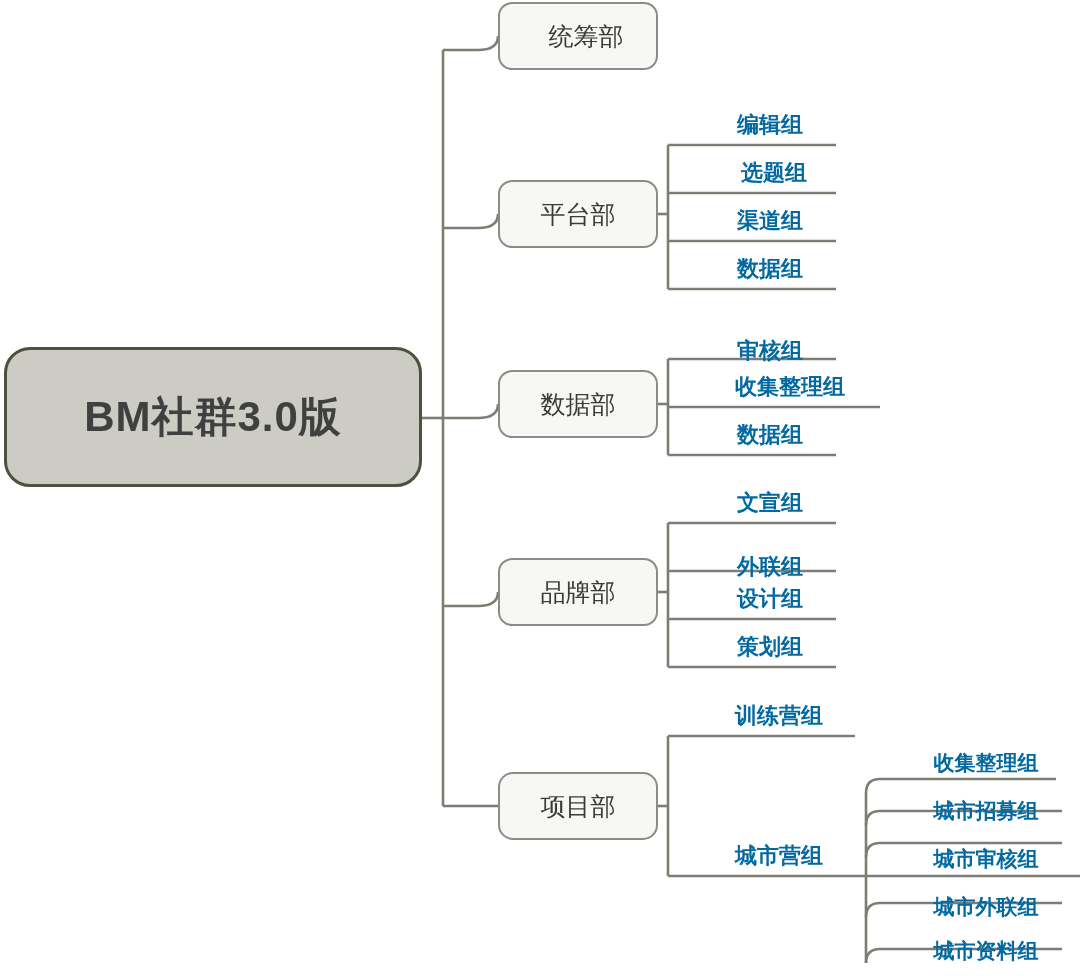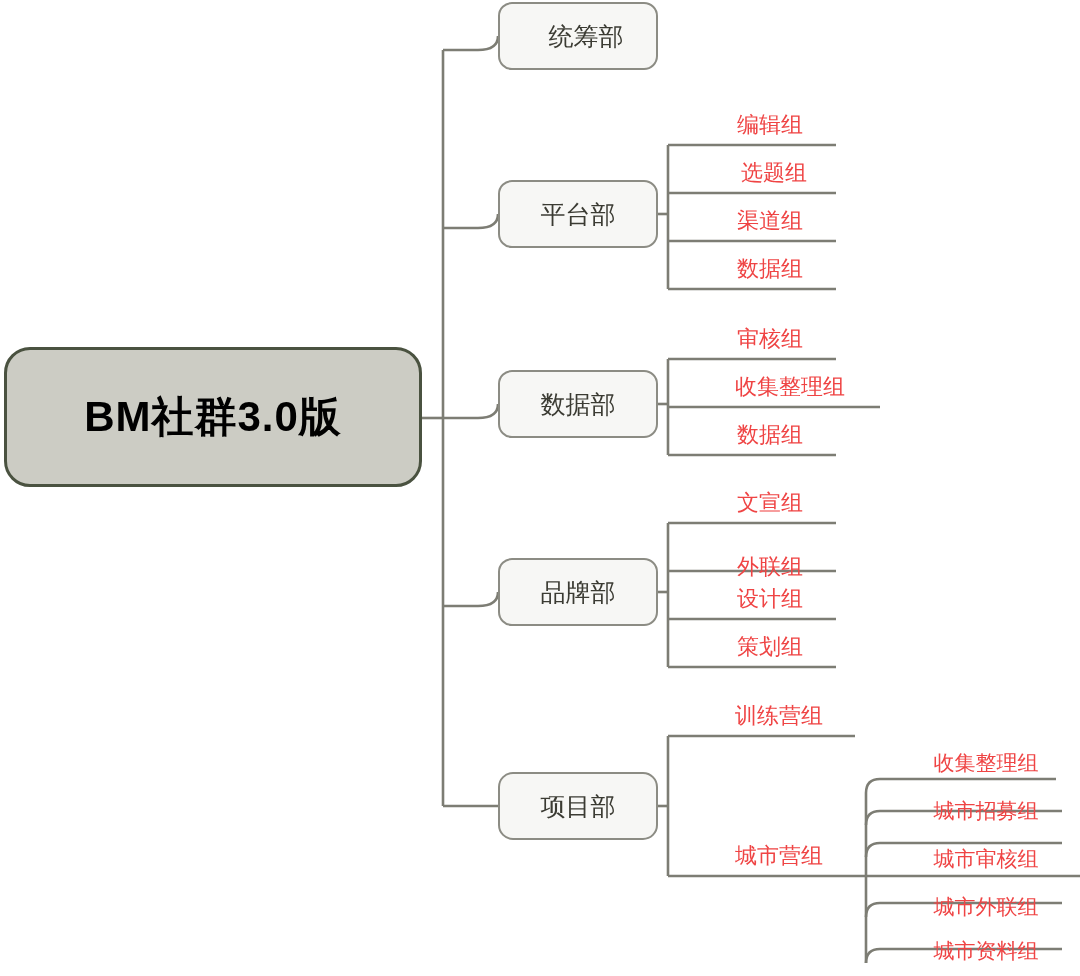--- a/index.html
+++ b/index.html
@@ -43,39 +43,39 @@
     left: 4px;
     top: 347px;
     width: 418px;
     height: 140px;
     background: #ccccc4;
     border: 3px solid #4a5240;
     border-radius: 26px;
     font-size: 42px;
     font-weight: bold;
     letter-spacing: 1px;
-    color: #000000;
+    color: #404040;
   }
   .dept-node {
     width: 160px;
     height: 68px;
     background: #f7f7f5;
     border: 2px solid #8c8c84;
     border-radius: 14px;
     font-size: 25px;
     font-weight: 500;
     color: #3b3b33;
     left: 498px;
   }
   .leaf {
     position: absolute;
     white-space: nowrap;
     font-size: 22px;
-    font-weight: normal;
-    color: #ef4444;
+    font-weight: bold;
+    color: #0369a1;
     text-align: center;
     transform: translateX(-50%);
   }
   .leaf-l4 {
     font-size: 21px;
   }
 </style>
 </head>
 <body>
 
@@ -150,21 +150,21 @@
 
   <div class="node dept-node" style="top:772px;border-radius:15px;">
     <span>项目部</span>
   </div>
 
   <div class="leaf" style="left:770px; top:110px;">编辑组</div>
   <div class="leaf" style="left:774px; top:158px;text-align:center;">选题组</div>
   <div class="leaf" style="left:770px; top:206px;">渠道组</div>
   <div class="leaf" style="left:770px; top:254px;">数据组</div>
 
-  <div class="leaf" style="left:770px; top:324px;text-align:right;">审核组</div>
+  <div class="leaf" style="left:770px; top:336px;text-align:right;">审核组</div>
   <div class="leaf" style="left:790px; top:372px;">收集整理组</div>
   <div class="leaf" style="left:770px; top:420px;">数据组</div>
 
   <div class="leaf" style="left:770px; top:488px;">文宣组</div>
   <div class="leaf" style="left:770px; top:536px;margin-top:16px;">外联组</div>
   <div class="leaf" style="left:770px; top:584px;">设计组</div>
   <div class="leaf" style="left:770px; top:632px;">策划组</div>
 
   <div class="leaf" style="left:779px; top:701px;">训练营组</div>
   <div class="leaf" style="left:779px; top:841px;">城市营组</div>

